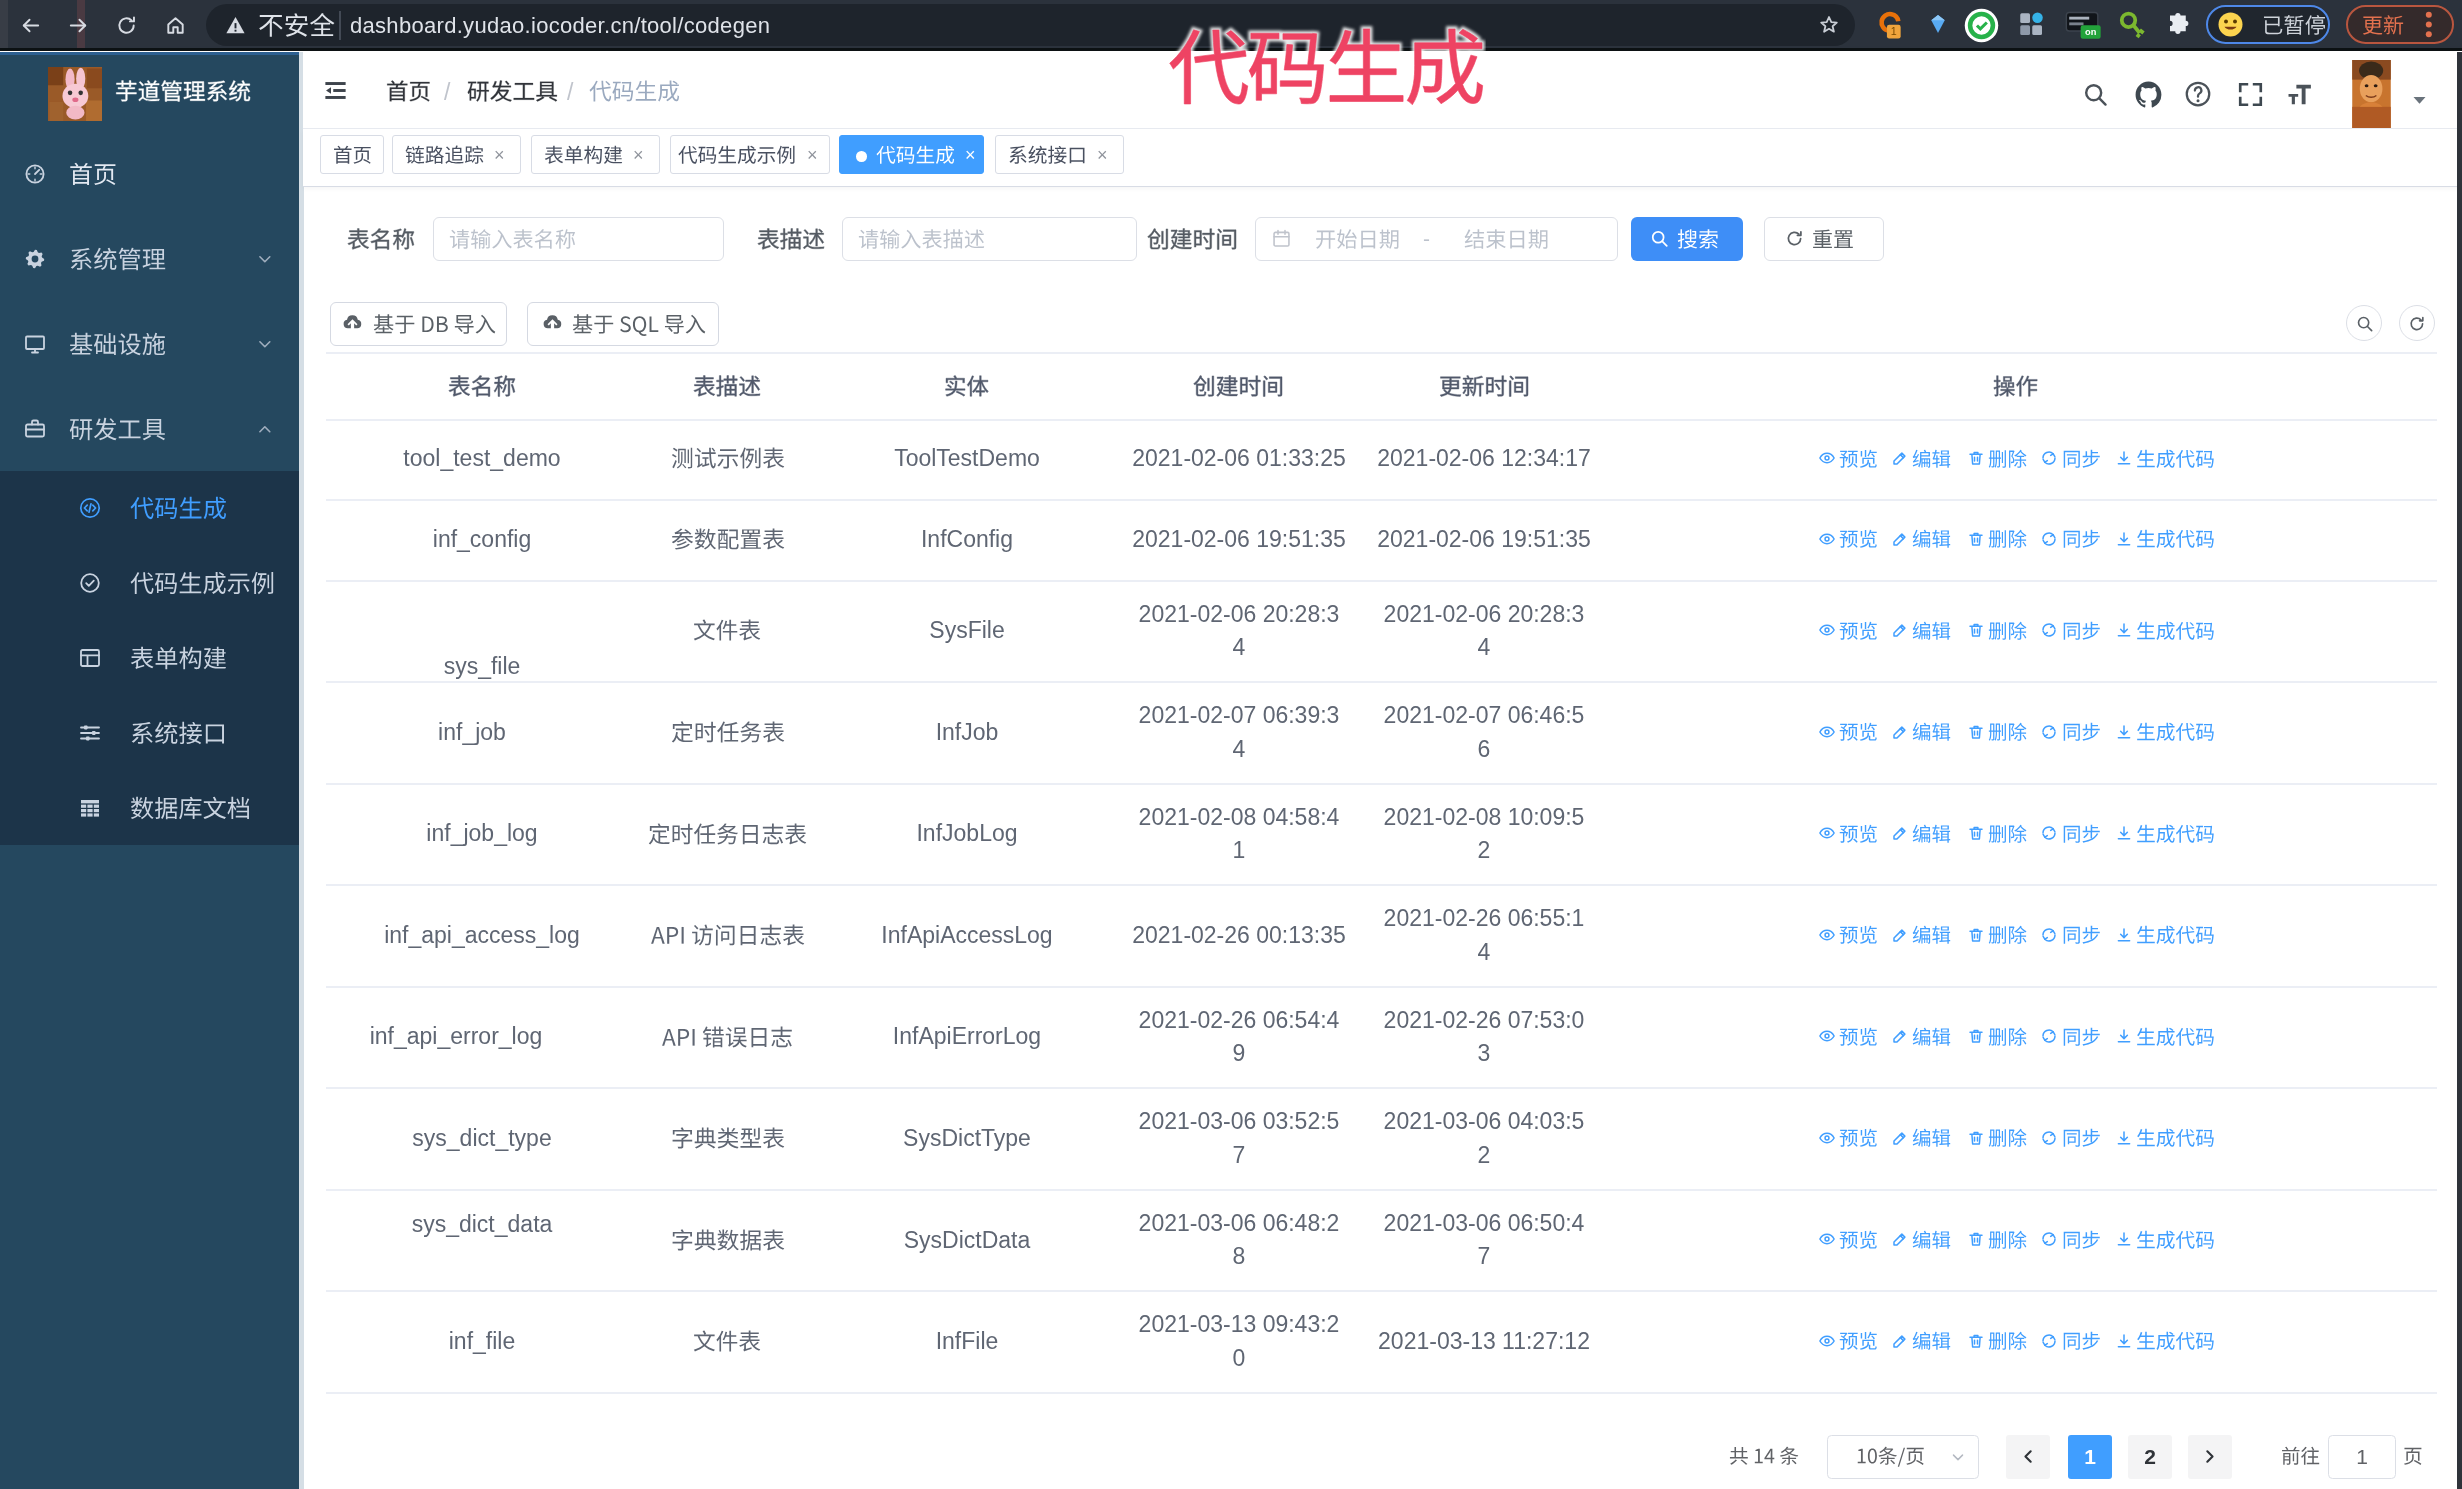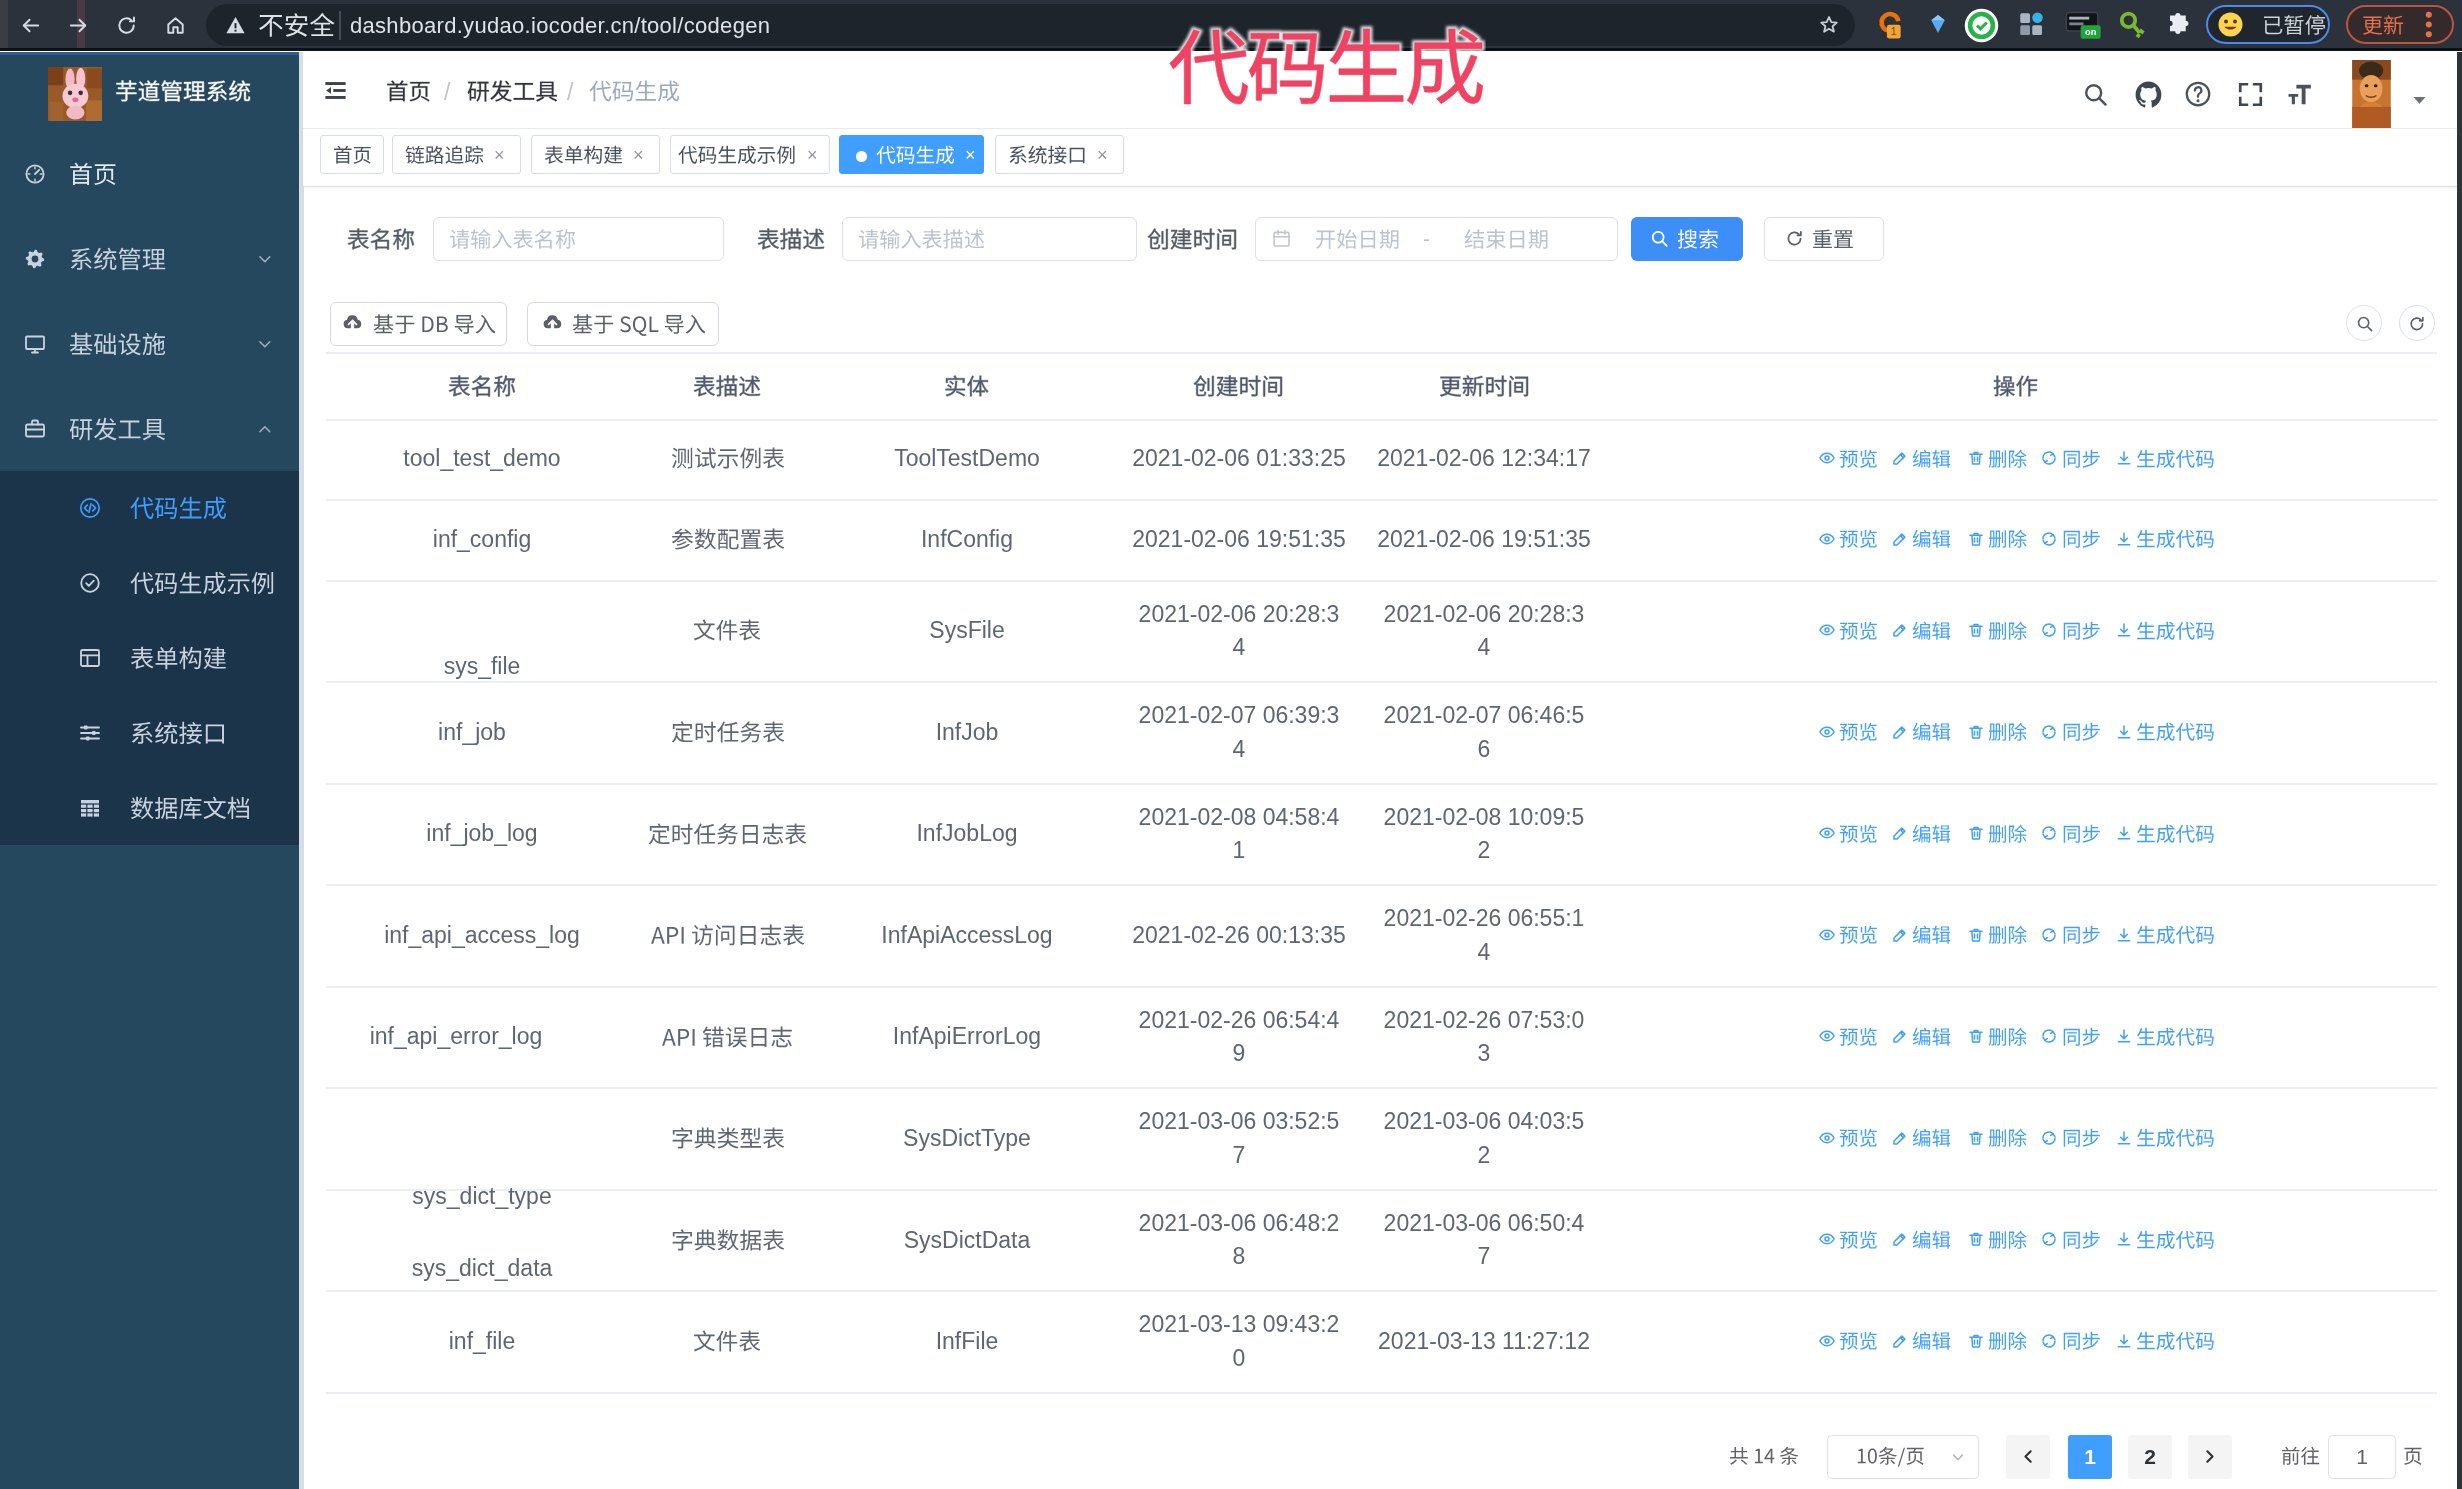--- a/index.html
+++ b/index.html
@@ -913,21 +913,21 @@
       <path d="M12 4v11M7.5 11l4.5 4.5L16.5 11"></path>
       <path d="M4.5 19.5h15"></path>
     </g>
   </svg><svg class="ts " style="left:2136px;top:1023px" width="79" height="27.6" viewBox="0 -1080 4000 1400">
     <g fill="#409eff">
       <use href="#g27" x="0"></use>
       <use href="#g28" x="1000"></use>
       <use href="#g25" x="2000"></use>
       <use href="#g26" x="3000"></use>
     </g>
-  </svg><div class="hl" style="left:326px;top:1189px;width:2111px"></div><span class="cell" style="left:482px;top:1196px;transform:translate(-50%,-50%)">sys_dict_type</span><svg class="ts " style="left:671px;top:1122px" width="114" height="32" viewBox="0 -1080 5000 1400">
+  </svg><div class="hl" style="left:326px;top:1189px;width:2111px"></div><span class="cell" style="left:482px;top:1138px;transform:translate(-50%,-50%)">sys_dict_type</span><svg class="ts " style="left:671px;top:1122px" width="114" height="32" viewBox="0 -1080 5000 1400">
     <g fill="#5f6673">
       <use href="#g102" x="0"></use>
       <use href="#g103" x="1000"></use>
       <use href="#g104" x="2000"></use>
       <use href="#g105" x="3000"></use>
       <use href="#g31" x="4000"></use>
     </g>
   </svg><span class="cell" style="left:967px;top:1138px;transform:translate(-50%,-50%)">SysDictType</span><span class="cell" style="left:1239px;top:1121px;transform:translate(-50%,-50%)">2021-03-06 03:52:5</span><span class="cell" style="left:1239px;top:1155px;transform:translate(-50%,-50%)">7</span><span class="cell" style="left:1484px;top:1121px;transform:translate(-50%,-50%)">2021-03-06 04:03:5</span><span class="cell" style="left:1484px;top:1155px;transform:translate(-50%,-50%)">2</span><svg class="ic" style="left:1818px;top:1129px" width="18" height="18" viewBox="0 0 24 24">
     <g fill="none" stroke="#409eff" stroke-width="2" stroke-linecap="round" stroke-linejoin="round">
       <path d="M2.5 12S6 5.8 12 5.8 21.5 12 21.5 12 18 18.2 12 18.2 2.5 12 2.5 12z"></path>
@@ -973,21 +973,21 @@
       <path d="M12 4v11M7.5 11l4.5 4.5L16.5 11"></path>
       <path d="M4.5 19.5h15"></path>
     </g>
   </svg><svg class="ts " style="left:2136px;top:1124px" width="79" height="27.6" viewBox="0 -1080 4000 1400">
     <g fill="#409eff">
       <use href="#g27" x="0"></use>
       <use href="#g28" x="1000"></use>
       <use href="#g25" x="2000"></use>
       <use href="#g26" x="3000"></use>
     </g>
-  </svg><div class="hl" style="left:326px;top:1290px;width:2111px"></div><span class="cell" style="left:482px;top:1268px;transform:translate(-50%,-50%)">sys_dict_data</span><svg class="ts " style="left:671px;top:1224px" width="114" height="32" viewBox="0 -1080 5000 1400">
+  </svg><div class="hl" style="left:326px;top:1290px;width:2111px"></div><span class="cell" style="left:482px;top:1224px;transform:translate(-50%,-50%)">sys_dict_data</span><svg class="ts " style="left:671px;top:1224px" width="114" height="32" viewBox="0 -1080 5000 1400">
     <g fill="#5f6673">
       <use href="#g102" x="0"></use>
       <use href="#g103" x="1000"></use>
       <use href="#g37" x="2000"></use>
       <use href="#g38" x="3000"></use>
       <use href="#g31" x="4000"></use>
     </g>
   </svg><span class="cell" style="left:967px;top:1240px;transform:translate(-50%,-50%)">SysDictData</span><span class="cell" style="left:1239px;top:1223px;transform:translate(-50%,-50%)">2021-03-06 06:48:2</span><span class="cell" style="left:1239px;top:1256px;transform:translate(-50%,-50%)">8</span><span class="cell" style="left:1484px;top:1223px;transform:translate(-50%,-50%)">2021-03-06 06:50:4</span><span class="cell" style="left:1484px;top:1256px;transform:translate(-50%,-50%)">7</span><svg class="ic" style="left:1818px;top:1230px" width="18" height="18" viewBox="0 0 24 24">
     <g fill="none" stroke="#409eff" stroke-width="2" stroke-linecap="round" stroke-linejoin="round">
       <path d="M2.5 12S6 5.8 12 5.8 21.5 12 21.5 12 18 18.2 12 18.2 2.5 12 2.5 12z"></path>

